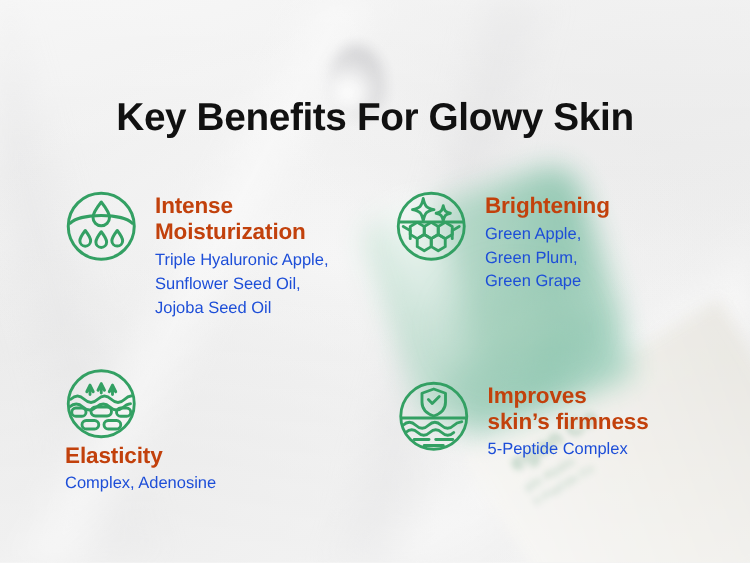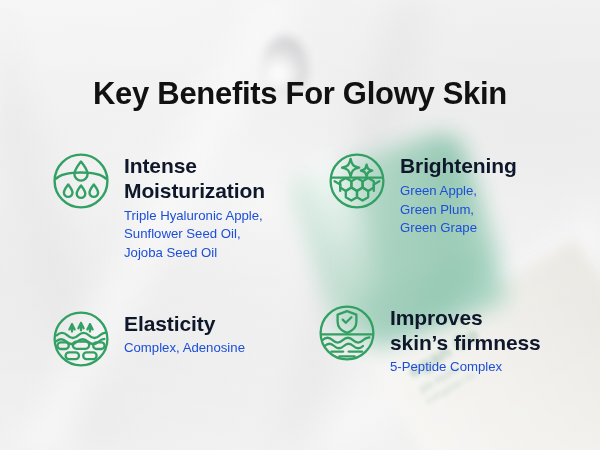--- a/index.html
+++ b/index.html
@@ -141,37 +141,37 @@
     color: #111111;
     white-space: nowrap;
   }
 
   .item {
     position: absolute;
     display: flex;
     align-items: flex-start;
   }
   .item-a { left: 52px;  top: 152px; }
-  .item-b { left: 328px; top: 152px; }
-  .item-c { left: 52px;  top: 310px; }
+  .item-b { left: 316px; top: 152px; }
+  .item-c { left: 52px;  top: 294px; flex-direction: column; }
   .item-d { left: 318px; top: 304px; }
 
   .icon-wrap {
     flex: 0 0 auto;
     width: 58px;
     height: 58px;
     margin-right: 14px;
   }
   .icon-wrap svg { display: block; }
 
   .texts { padding-top: 2px; }
   .b-title {
-    color: #0f172a;
+    color: #c2410c;
     font-weight: 700;
-    font-size: 21px;
+    font-size: 18px;
     line-height: 1.18;
     letter-spacing: -0.1px;
     white-space: pre-line;
     margin: 0 0 3px 0;
   }
   .b-desc {
     color: #1d4ed8;
     font-size: 13.2px;
     line-height: 1.42;
     white-space: pre-line;

